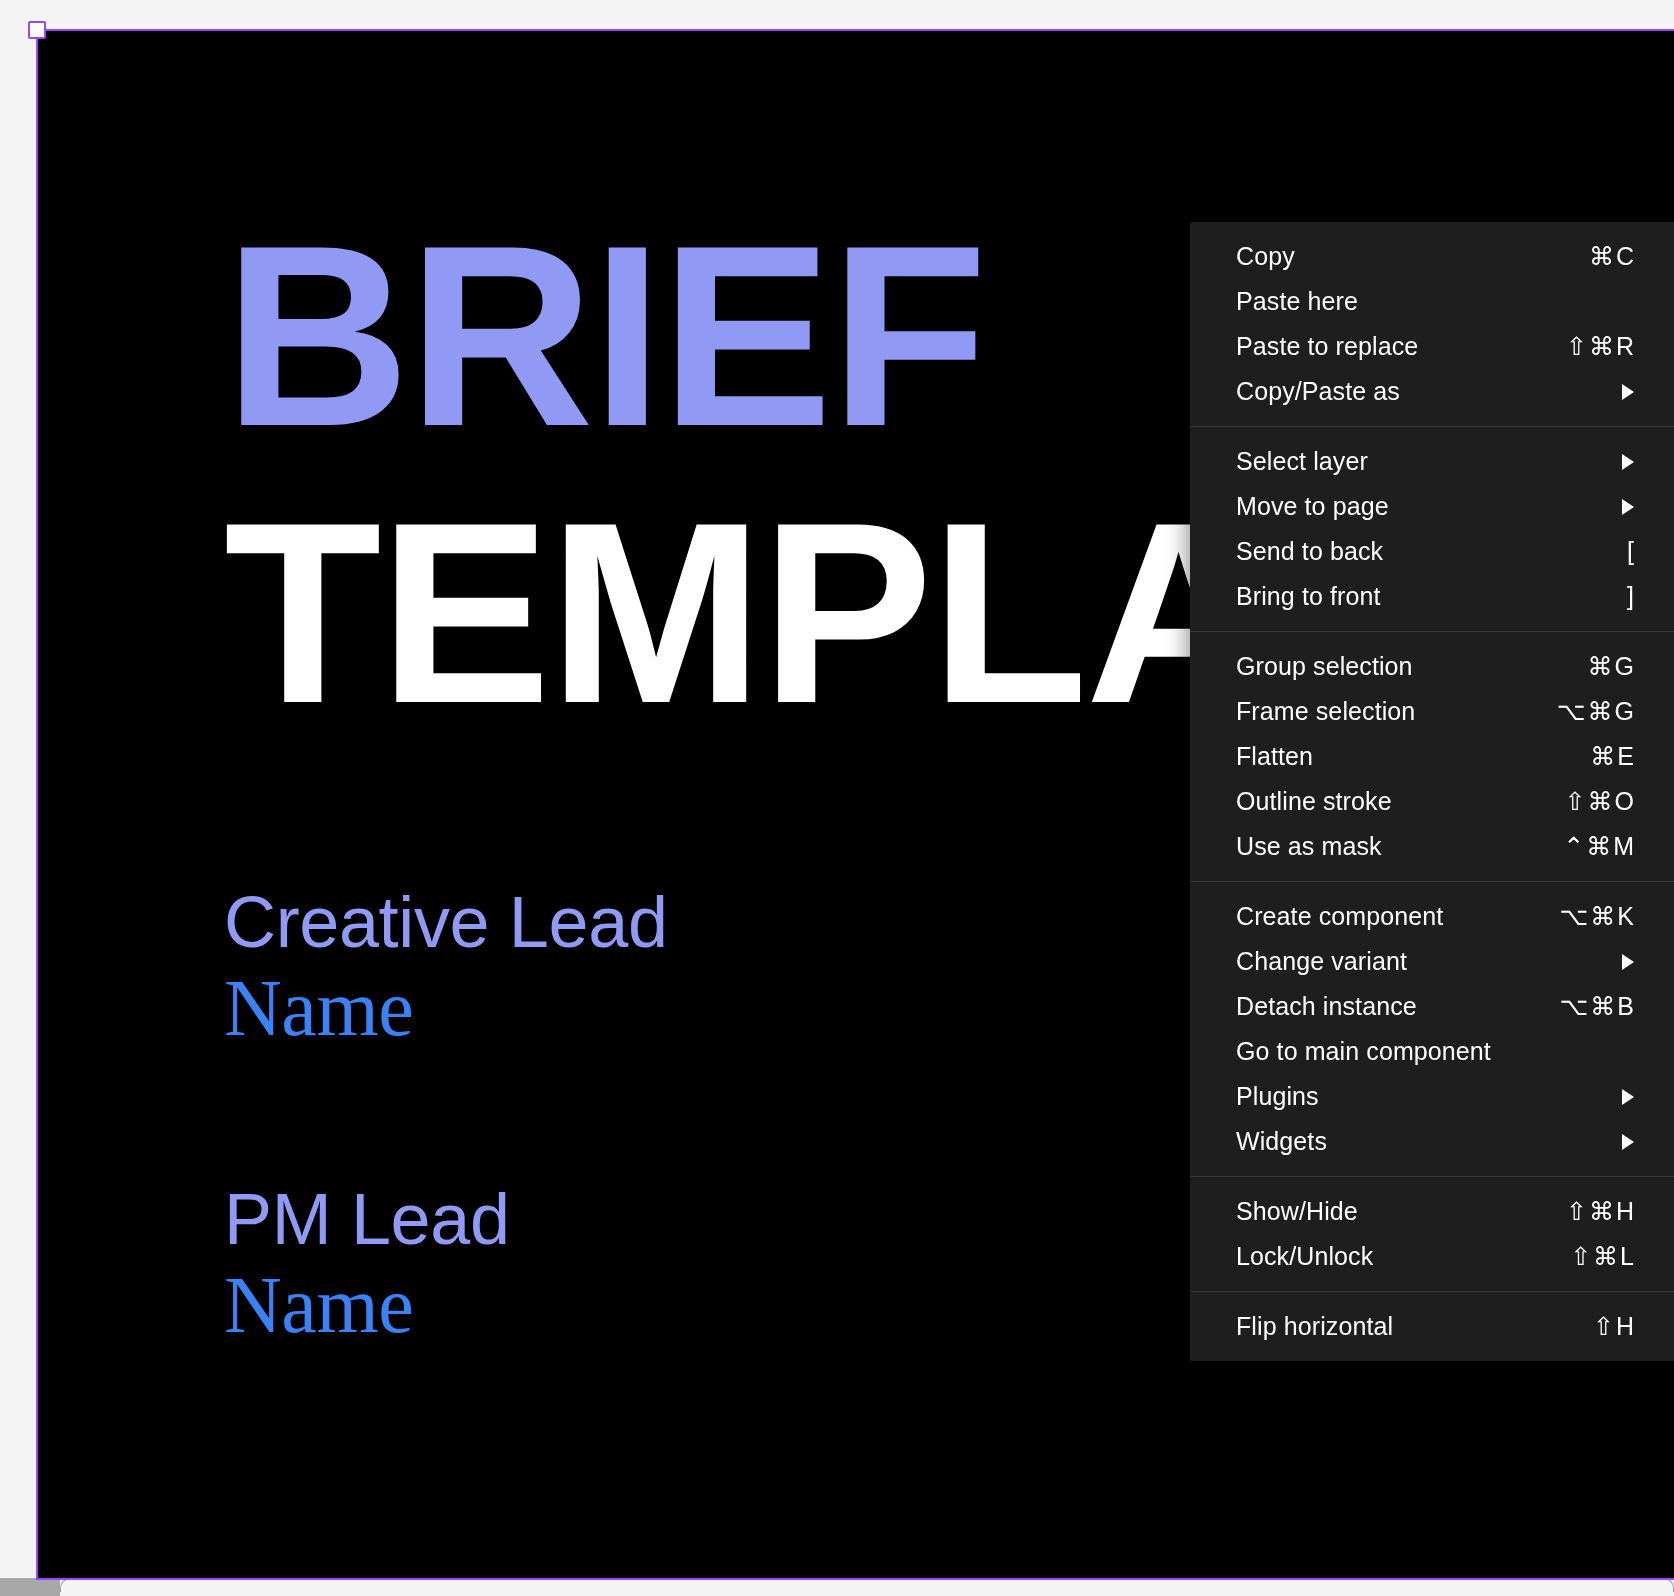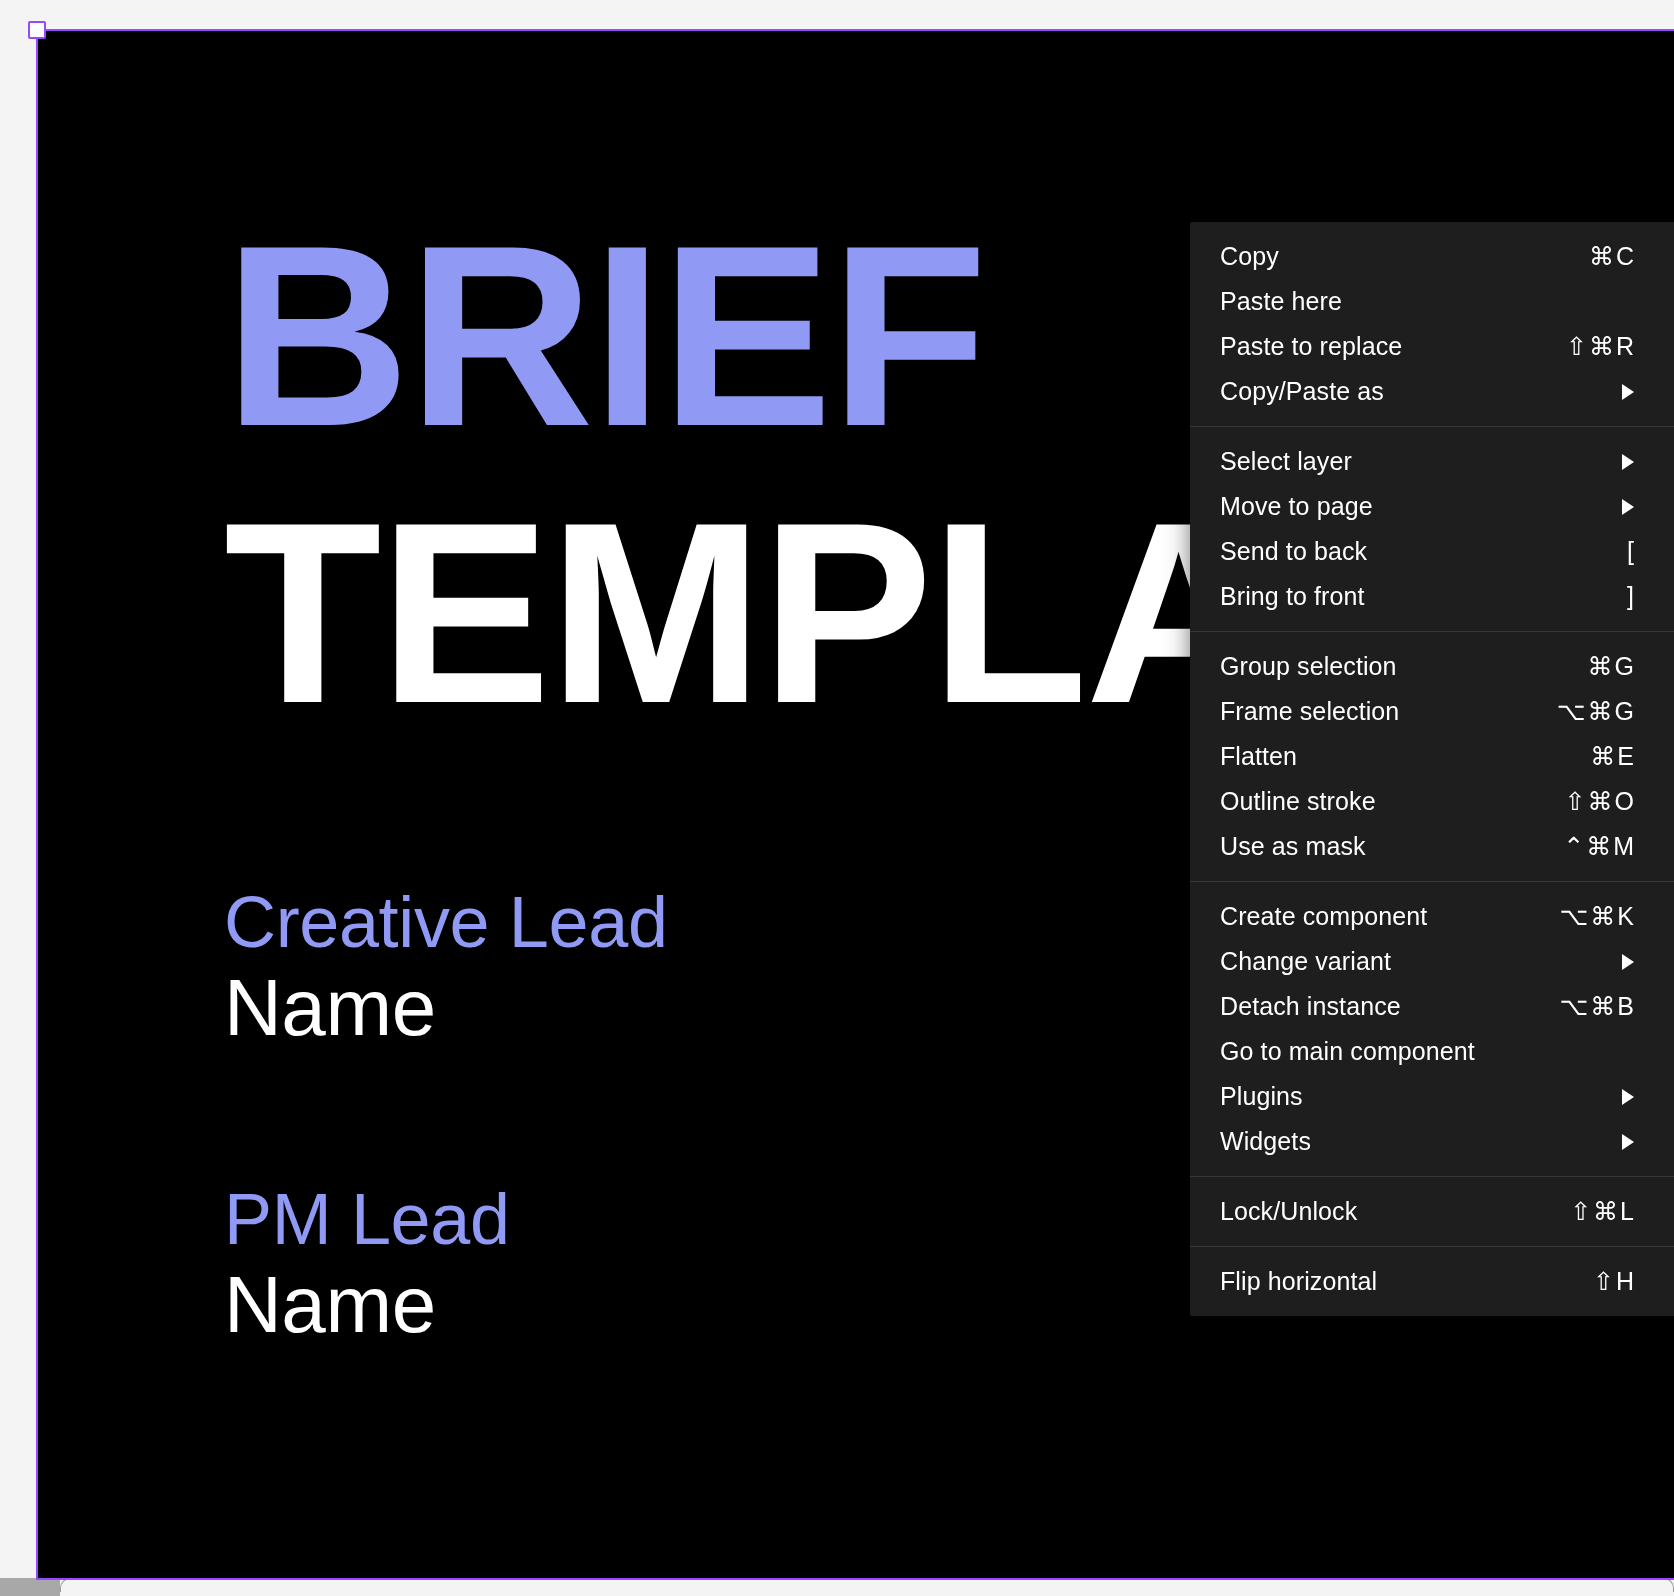--- a/index.html
+++ b/index.html
@@ -59,24 +59,25 @@
   .role-label {
     font-size: 72px;
     font-weight: 400;
     color: #909af5;
     line-height: 1.05;
     letter-spacing: -0.005em;
   }
   .role-value {
     font-size: 80px;
     font-weight: 400;
-    color: #ffffff;
+    color: #3b82f6;
     line-height: 1.08;
     letter-spacing: -0.005em;
     margin-top: 4px;
+    font-family: Liberation Serif, serif;
   }
   .role-block-1 { top: 855px; }
   .role-block-2 { top: 1152px; }
 
   
   .sel-frame {
     position: absolute;
     left: 36px;
     top: 29px;
     width: 1640px;
@@ -155,21 +156,21 @@
     display: flex;
     align-items: center;
     justify-content: space-between;
     height: 45px;
     padding: 0 38px 0 30px;
     font-size: 25px;
     color: #ffffff;
     cursor: default;
     white-space: nowrap;
   }
-  .ctx-label { letter-spacing: 0.1px; }
+  .ctx-label { letter-spacing: 0.1px; margin-left: 16px; }
   .ctx-shortcut {
     color: #ffffff;
     font-size: 25px;
     letter-spacing: 2px;
     display: flex;
     align-items: center;
     gap: 2px;
   }
   .ctx-arrow {
     width: 0; height: 0;
@@ -294,20 +295,24 @@
           <span class="ctx-arrow"></span>
         </div>
         <div class="ctx-item">
           <span class="ctx-label">Widgets</span>
           <span class="ctx-arrow"></span>
         </div>
       </div>
       <div class="ctx-sep"></div>
       <div class="ctx-group">
         <div class="ctx-item">
+          <span class="ctx-label">Show/Hide</span>
+          <span class="ctx-shortcut">⇧⌘H</span>
+        </div>
+        <div class="ctx-item">
           <span class="ctx-label">Lock/Unlock</span>
           <span class="ctx-shortcut">⇧⌘L</span>
         </div>
       </div>
       <div class="ctx-sep"></div>
       <div class="ctx-group">
         <div class="ctx-item">
           <span class="ctx-label">Flip horizontal</span>
           <span class="ctx-shortcut">⇧H</span>
         </div>

